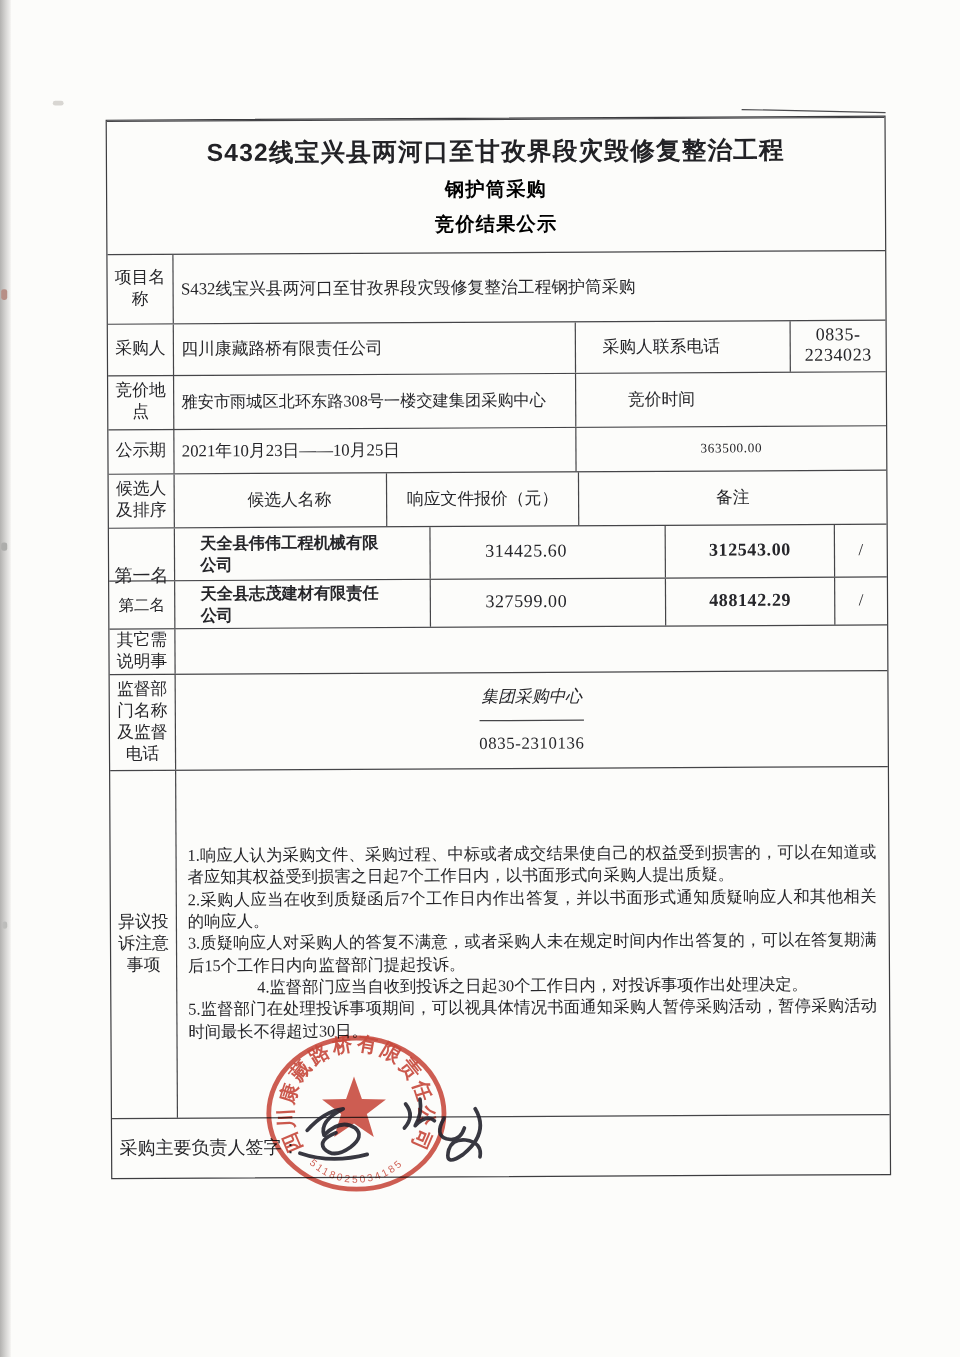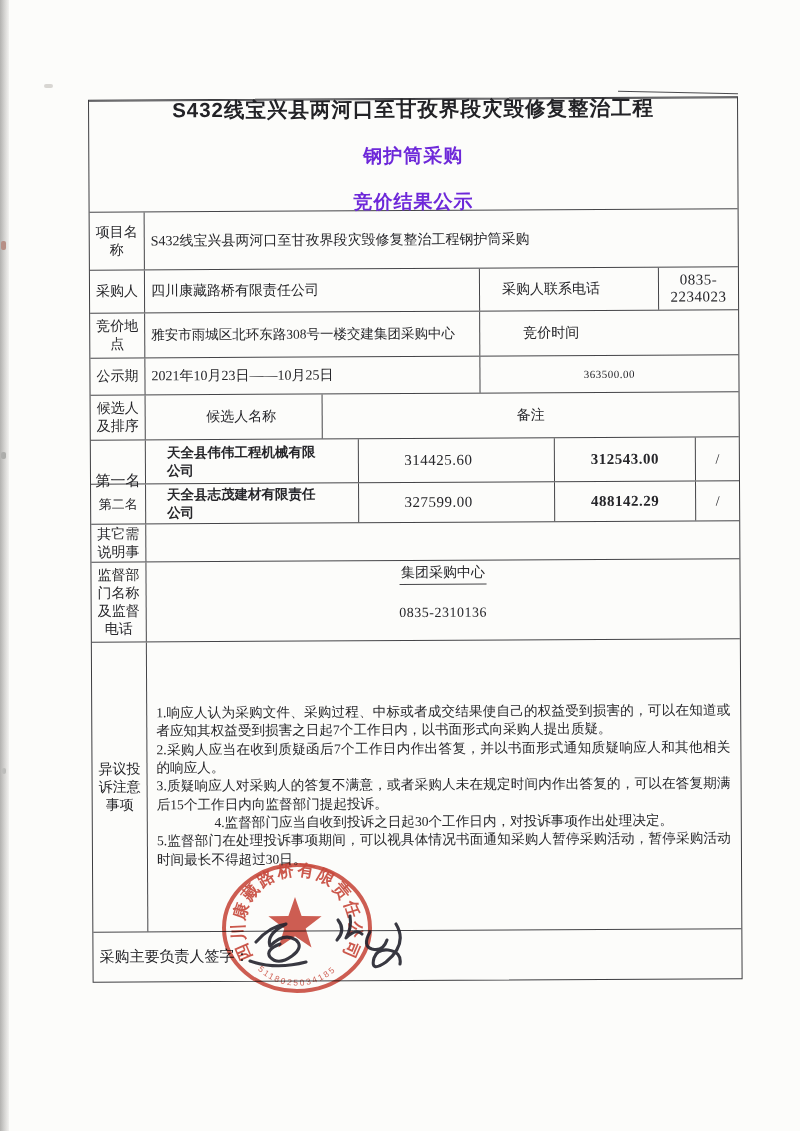--- a/index.html
+++ b/index.html
@@ -36,21 +36,21 @@
   .value-cell{padding:2px 6px;font-size:14px;}
   .grow{flex:1 1 auto;}
   .center{justify-content:center;text-align:center;}
 
   
   .title-row{height:111px;flex-direction:column;justify-content:center;align-items:center;
     display:flex;box-sizing:border-box;}
   .title-main{font-family:"Liberation Sans","DejaVu Sans",sans-serif;font-weight:bold;
     font-size:20.5px;letter-spacing:1px;color:#222226;}
   .title-sub{font-family:"Liberation Sans","DejaVu Sans",sans-serif;font-weight:bold;
-    font-size:19px;letter-spacing:1px;margin-top:20px;color:#6d28d9;}
+    font-size:16px;letter-spacing:1px;margin-top:8px;color:#000000;}
 
   .h-project{height:58px;}
   .h-purchaser{height:43px;}
   .h-venue{height:45px;}
   .h-publicity{height:37px;}
   .h-candheader{height:45px;}
   .h-first{height:44px;}
   .h-second{height:40px;}
   .h-other{height:38px;}
   .h-supervision{height:80px;}
@@ -66,21 +66,21 @@
   .num{font-size:15px;letter-spacing:0.5px;margin-left:36px;}
   .num-small{font-size:11px;letter-spacing:0.5px;}
   .date-small{font-size:12px;}
   .bold-name{font-weight:bold;font-size:13.5px;}
 
   .stack{display:flex;flex-direction:column;flex:1 1 auto;align-self:stretch;}
   .stack .sub{box-sizing:border-box;display:flex;align-items:center;justify-content:center;}
   .sub-divider{border-top:1.2px solid #454548;}
   .other-sub1{height:27px;}
   .other-sub2{flex:1;}
-  .sup-sub1{height:23px;font-size:14px;}
+  .sup-sub1{height:39px;font-size:14px;font-style:italic;}
   .sup-sub2{flex:1;font-size:14px;letter-spacing:0.5px;}
 
   .objection-content{flex:1;padding:0 10px 0 9px;display:flex;flex-direction:column;
     justify-content:center;align-self:stretch;}
   .objection-content p{margin:0;font-size:13.6px;line-height:18.3px;text-align:justify;}
 
   .signature-cell{flex:1;padding-left:6px;font-size:15px;align-items:center;display:flex;}
 
   
   .stamp-svg{position:absolute;left:212px;top:858px;mix-blend-mode:multiply;opacity:0.92;}
@@ -127,20 +127,21 @@
   <div class="row h-publicity">
     <div class="cell label-cell">公示期</div>
     <div class="cell value-cell w-venue-val">2021年10月23日——10月25日</div>
     <div class="cell value-cell grow center num-small">363500.00</div>
   </div>
 
   <div class="row h-candheader">
     <div class="cell label-cell">候选人
 及排序</div>
     <div class="cell value-cell w-cand-name center">候选人名称</div>
+    <div class="cell value-cell w-cand-doc center">响应文件报价（元）</div>
     <div class="cell value-cell grow center">备注</div>
   </div>
 
   <div class="row h-first">
     <div class="cell label-cell" style="font-size:15px;margin-top:36px;">第一名</div>
     <div class="cell value-cell w-cand-name bold-name">天全县伟伟工程机械有限公司</div>
     <div class="cell value-cell w-cand-doc center num">314425.60</div>
     <div class="cell value-cell w-cand-final center num" style="font-weight:bold;">312543.00</div>
     <div class="cell value-cell grow center">/</div>
   </div>

